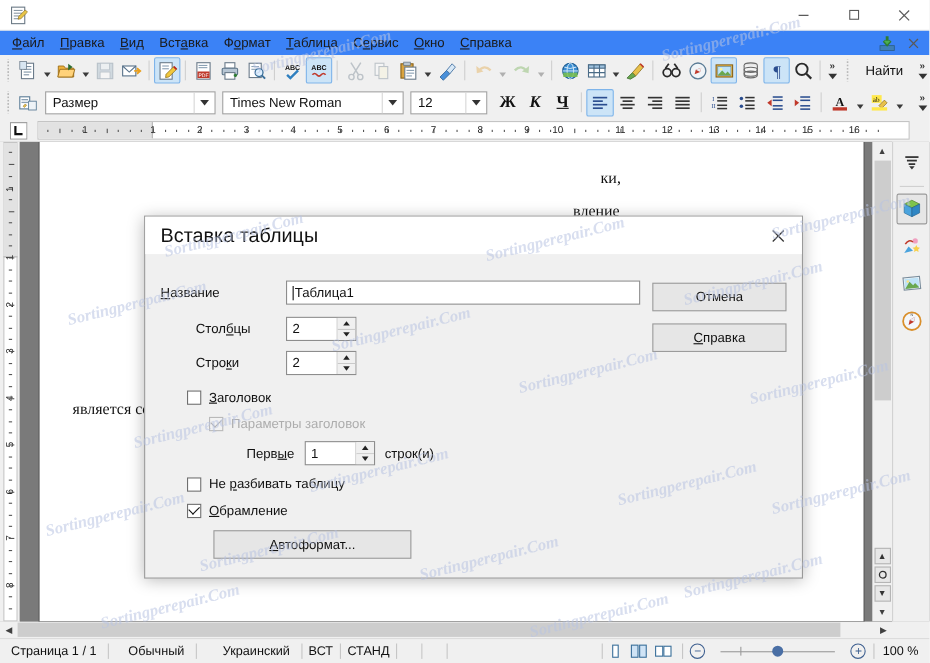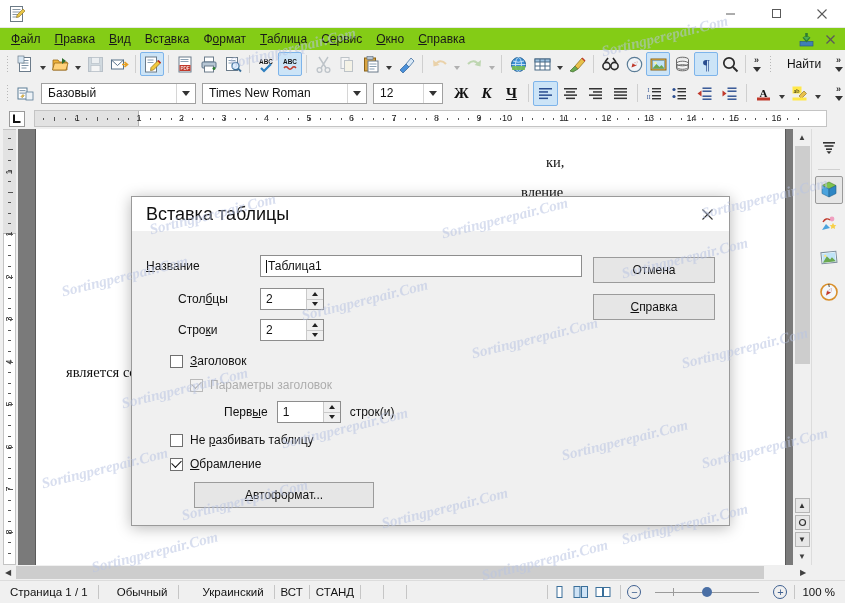--- a/index.html
+++ b/index.html
@@ -23,21 +23,21 @@
   .titlebar .appicon { width:18px; height:18px; margin-left:8px; margin-right:7px; position:relative; }
   .titlebar .title { font-size:12px; color:#6d6d6d; }
   .titlebar .spacer { flex:1; }
   .winbtn { width:46px; height:28px; display:flex; align-items:center; justify-content:center; color:#5a5a5a; font-size:12px; }
   .winbtn.close { font-size:13px; }
   .winbtn svg { display:block; }
 
   
   .menubar {
     height:22px; flex:0 0 22px; display:flex; align-items:center;
-    background:#84cc16; padding-left:4px; position:relative;
+    background:#3b82f6; padding-left:4px; position:relative;
   }
   .menuitem { padding:2px 7px; font-size:12px; color:#1a1a1a; white-space:nowrap; }
   .menuitem u { text-decoration: underline; }
   .menubar .right { position:absolute; right:4px; display:flex; align-items:center; gap:2px; }
   .mb-icon { width:22px; height:20px; display:flex; align-items:center; justify-content:center; }
 
   
   .toolbar {
     height:28px; flex:0 0 28px; display:flex; align-items:center;
     background:#f0f0f0; padding-left:2px; position:relative;
@@ -491,21 +491,21 @@
       <svg width="19" height="19" viewBox="0 0 19 19">
         <rect x="2" y="4" width="9" height="11" fill="#fff" stroke="#5b7c96"></rect>
         <rect x="3.5" y="6" width="6" height="1.2" fill="#8aa0b3"></rect>
           <rect x="3.5" y="8.5" width="6" height="1.2" fill="#8aa0b3"></rect>
         <path d="M5 12.5 l2 -2 l1.2 1.2 l-2 2 z" fill="#e8c04a" stroke="#8a6d1e" stroke-width="0.5"></path>
         <rect x="10" y="8" width="7" height="8" fill="#eef3f7" stroke="#5b7c96" stroke-width="0.8"></rect>
       </svg>
     </div>
 
     <div class="combo style" style="margin-left:4px">
-      <div class="val">Базовый</div>
+      <div class="val">Размер</div>
       <div class="arrow">
           <i></i>
         </div>
     </div>
     <div class="combo font">
       <div class="val">Times New Roman</div>
       <div class="arrow">
           <i></i>
         </div>
     </div>

